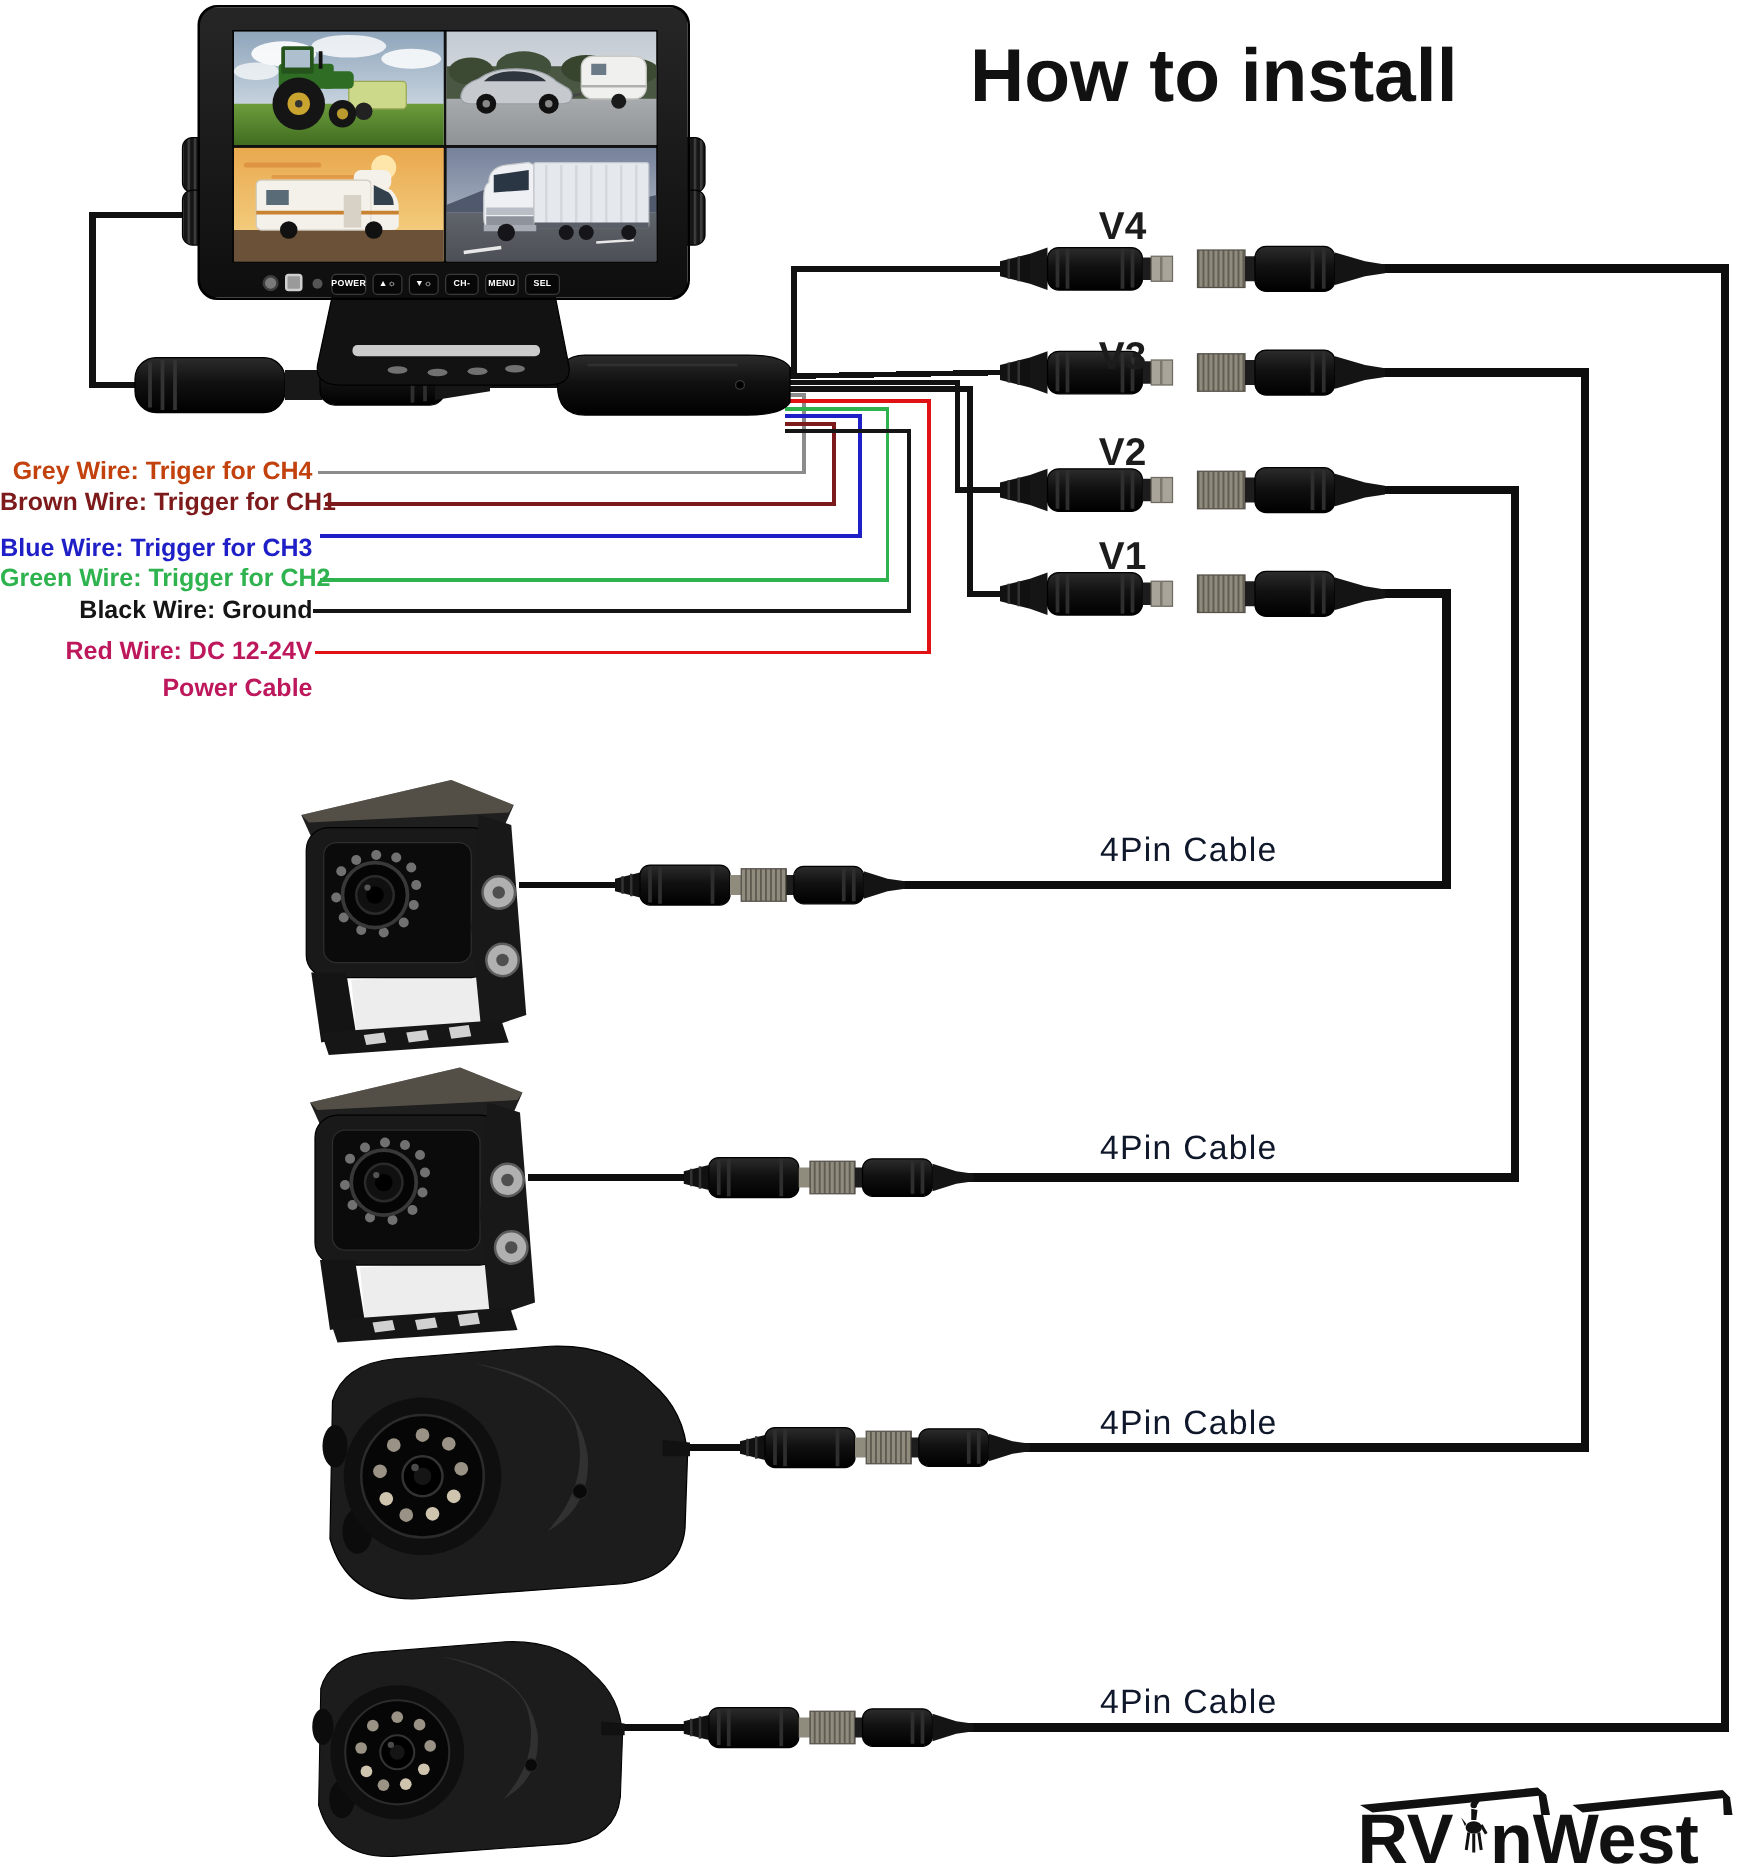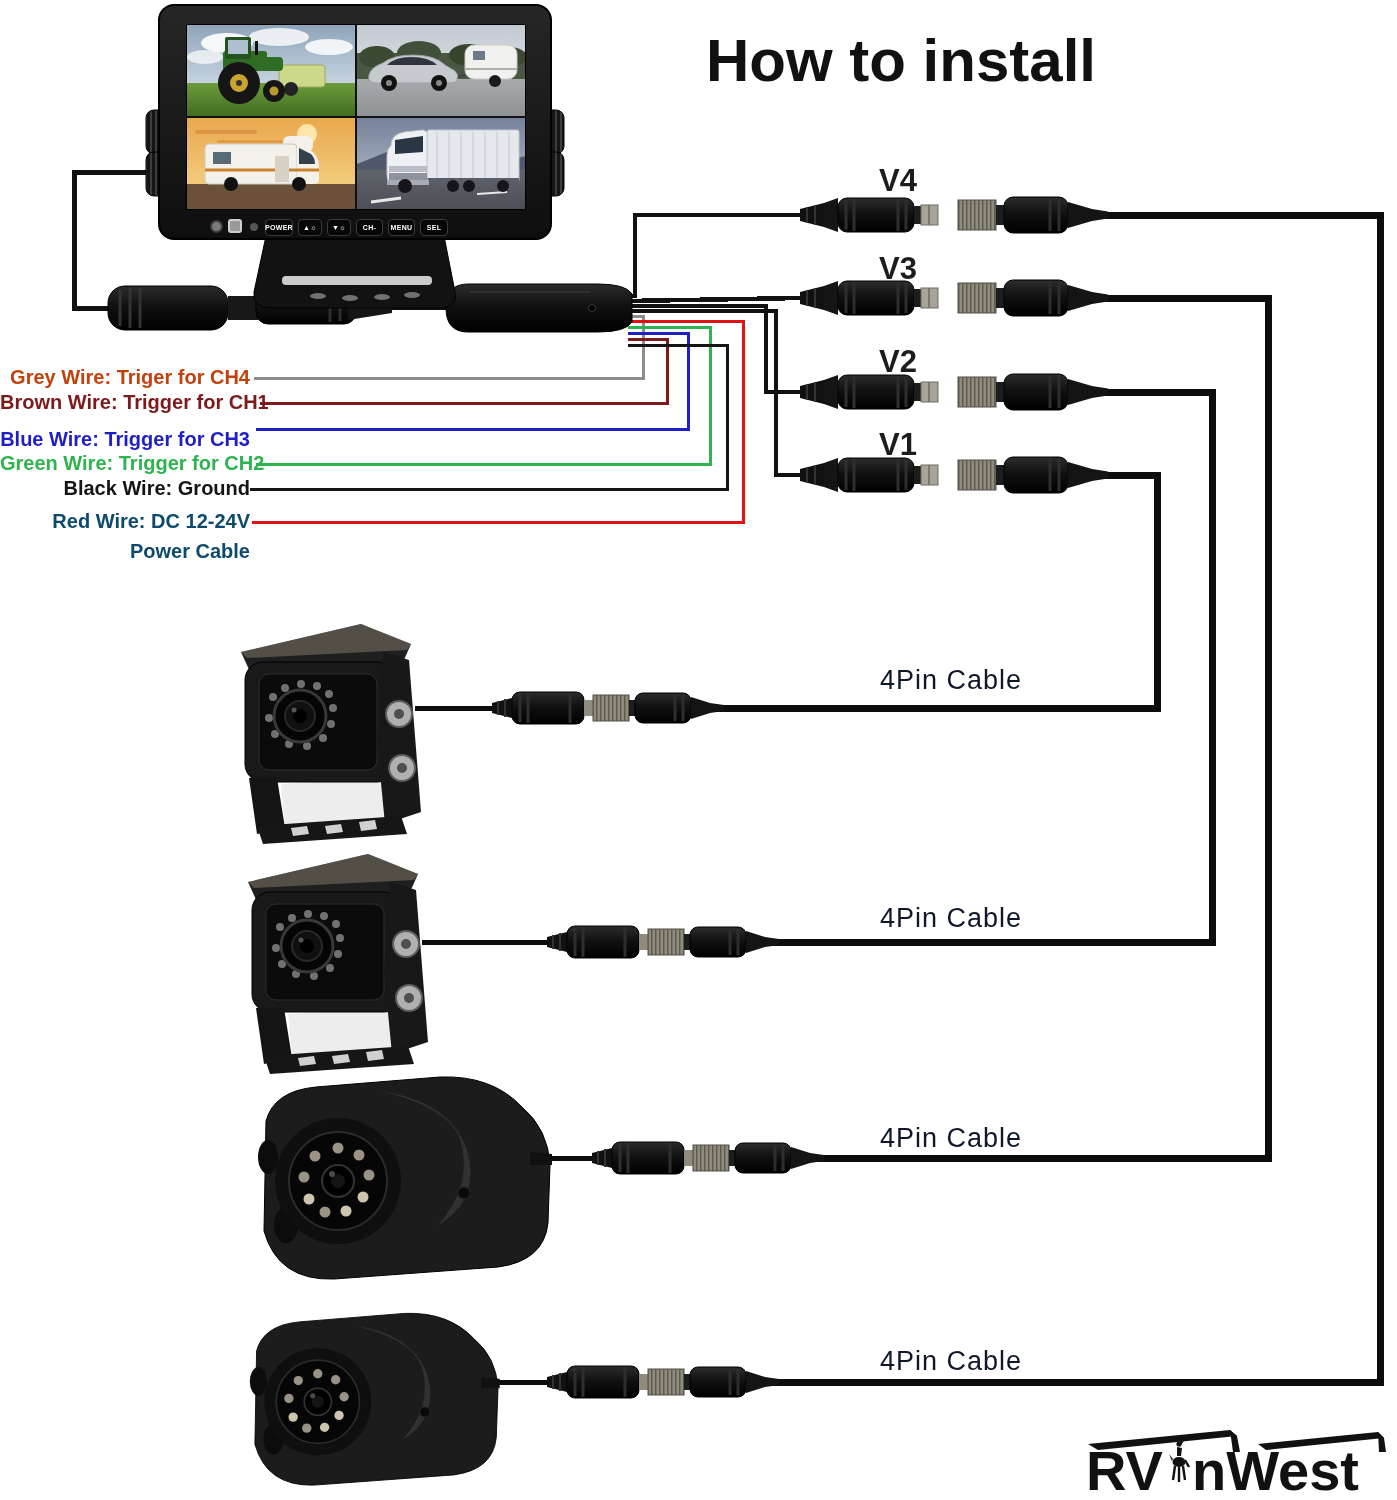--- a/index.html
+++ b/index.html
@@ -1,26 +1,26 @@
 <!DOCTYPE html>
 <html><head>
 <meta charset="utf-8">
 <style>
   html,body{margin:0;padding:0;background:#fff;}
   .canvas{position:relative;width:1397px;height:1500px;background:#fff;overflow:hidden;
           font-family:"Liberation Sans",sans-serif;}
   .layer{position:absolute;left:0;top:0;}
   
   .title{position:absolute;left:706px;top:26px;width:460px;font-size:60px;font-weight:800;
-         color:#111;letter-spacing:0px;}
+         color:#111;letter-spacing:0px;text-align:right;}
   
   .lbl{position:absolute;left:0;width:250px;text-align:right;font-size:20px;font-weight:bold;
        white-space:nowrap;}
   .lbl-grey{color:#c2410c}.lbl-brown{color:#7d1a1c}.lbl-blue{color:#1f1fc8}
-  .lbl-green{color:#2eb34e}.lbl-black{color:#151515}.lbl-red{color:#0c4a6e}
+  .lbl-green{color:#2eb34e}.lbl-black{color:#151515}.lbl-red{color:#be185d}
   
   .vlbl{position:absolute;left:847px;width:70px;text-align:right;font-size:31px;font-weight:bold;
         color:#1c1c1c;}
   
   .pin-lbl{position:absolute;left:880px;width:160px;font-size:27px;font-weight:400;color:#0f172a;
            letter-spacing:1px;}
   
   .bezel{position:absolute;left:158px;top:4px;width:394px;height:236px;background:linear-gradient(#262626,#0e0e0e);
          border:2px solid #000;border-radius:16px;box-sizing:border-box;z-index:3;}
   .screen{position:absolute;left:26px;top:18px;width:338px;height:184px;background:#111;border:1px solid #000;
@@ -439,21 +439,21 @@
 
   <span class="lbl lbl-grey z4" style="top:366px">Grey Wire: Triger for CH4</span>
   <span class="lbl lbl-brown z4" style="top:391px">Brown Wire: Trigger for CH1</span>
   <span class="lbl lbl-blue z4" style="top:428px">Blue Wire: Trigger for CH3</span>
   <span class="lbl lbl-green z4" style="top:452px">Green Wire: Trigger for CH2</span>
   <span class="lbl lbl-black z4" style="top:477px">Black Wire: Ground</span>
   <span class="lbl lbl-red z4" style="top:510px">Red Wire: DC 12-24V</span>
   <span class="lbl lbl-red z4" style="top:540px">Power Cable</span>
 
   <span class="vlbl z4" style="top:163px">V4</span>
-  <span class="vlbl z4" style="top:251px">V3</span>
+  <span class="vlbl z4" style="top:267px">V3</span>
   <span class="vlbl z4" style="top:344px">V2</span>
   <span class="vlbl z4" style="top:427px">V1</span>
 
   <span class="pin-lbl z4" style="top:665px">4Pin Cable</span>
   <span class="pin-lbl z4" style="top:903px">4Pin Cable</span>
   <span class="pin-lbl z4" style="top:1123px">4Pin Cable</span>
   <span class="pin-lbl z4" style="top:1346px">4Pin Cable</span>
 
   <div class="logo">
     <svg width="315" height="80" viewBox="0 0 315 80">

